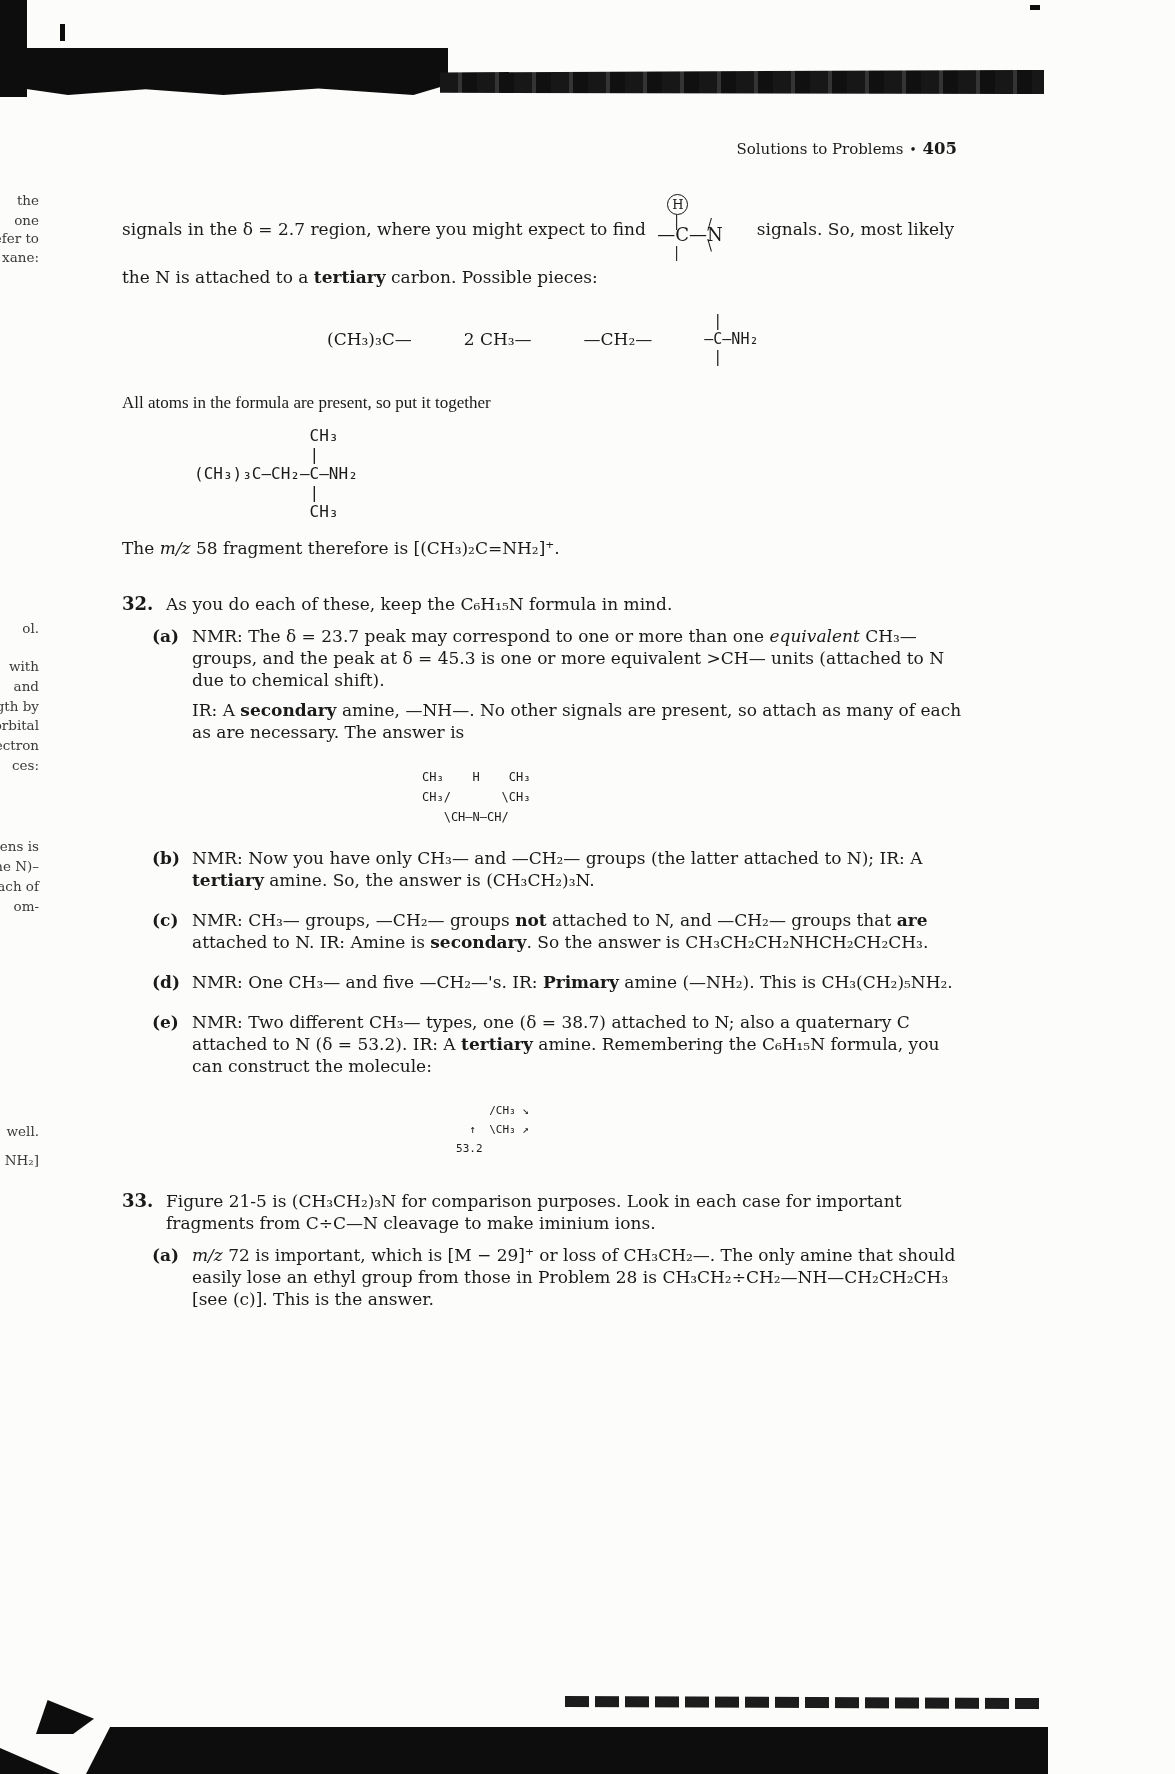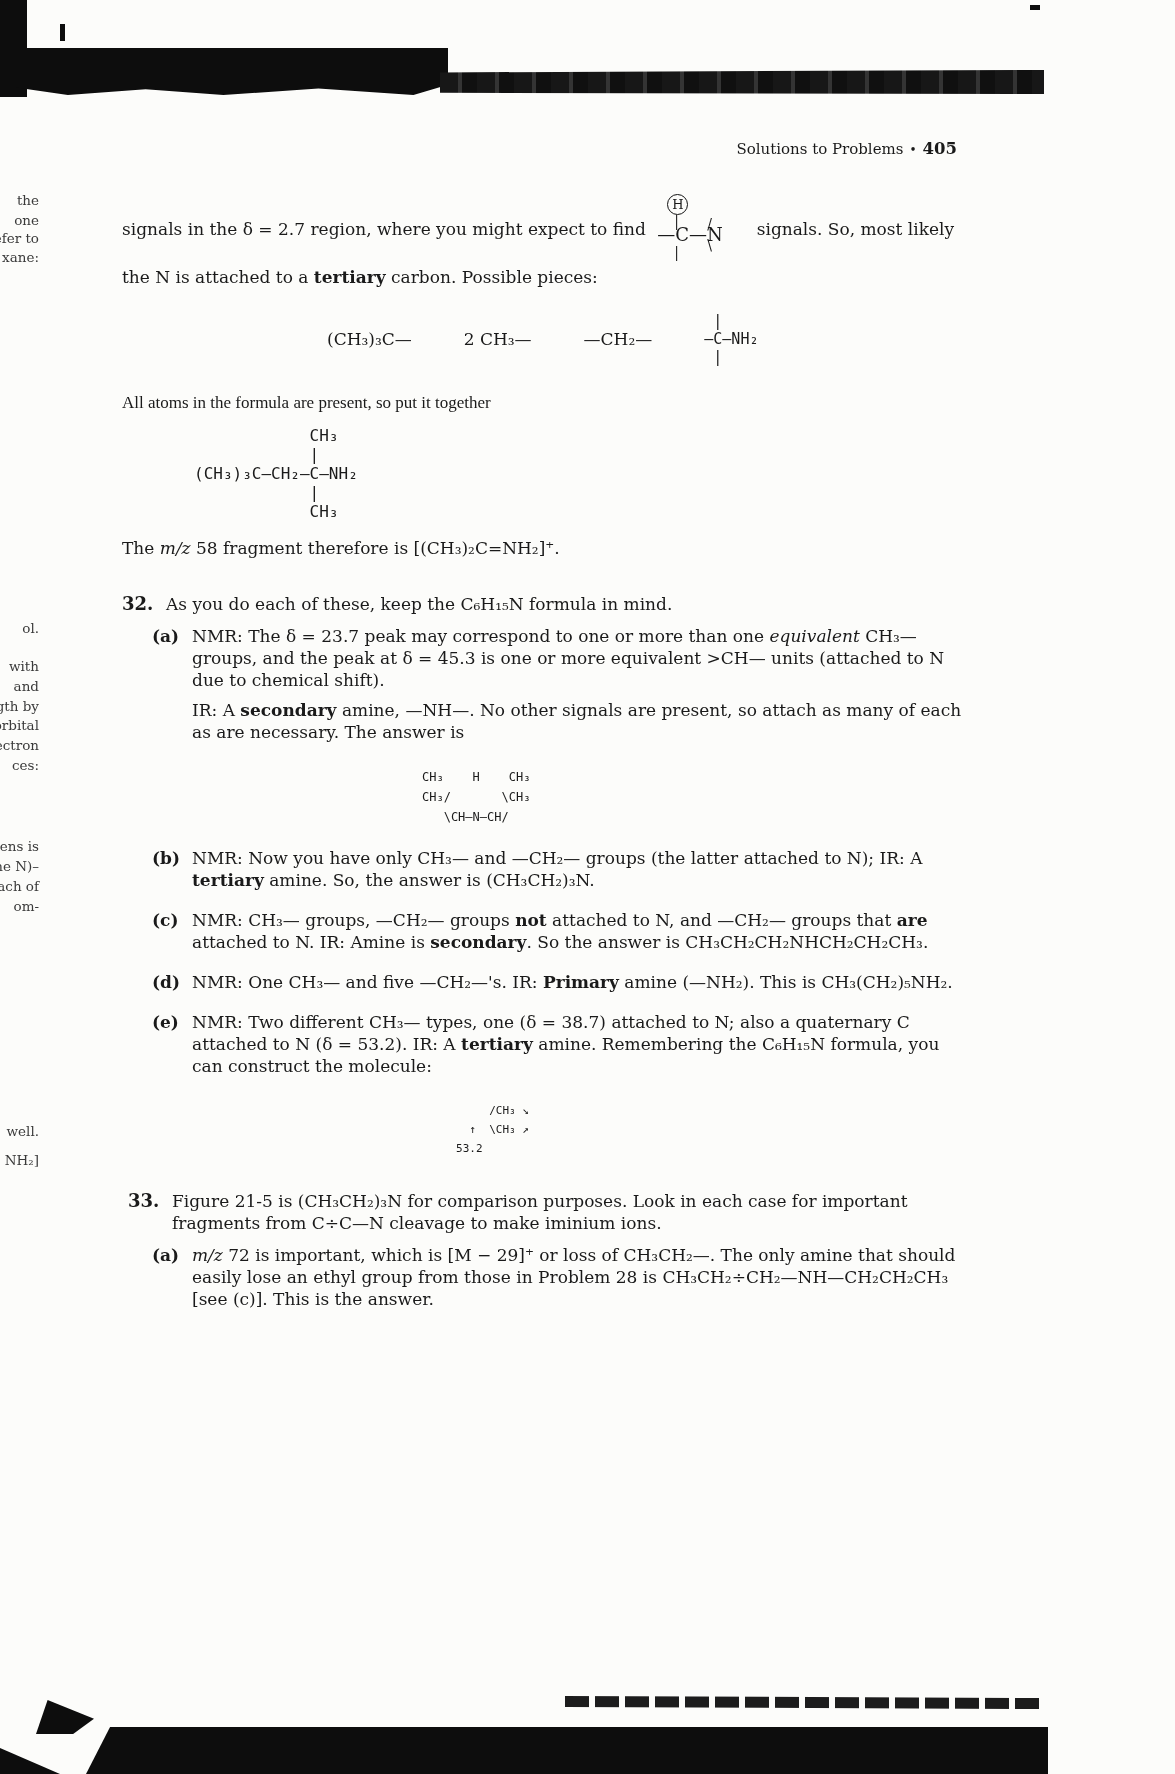--- a/index.html
+++ b/index.html
@@ -60,21 +60,21 @@
   .assembled .ml{font-size:16px; line-height:19px;}
   .diiso{margin:16px 0 20px 300px;}
   .diiso .ml{font-size:12px; line-height:20px;}
   .tbutyl{margin:16px 0 30px 248px;}
   .tbutyl .ml{font-size:11px; line-height:19px;}
   .mz58{margin-bottom:34px;}
   
   .prob{display:flex; gap:8px; margin:6px 0 10px 0;}
   .prob .num{font-weight:bold; font-size:18px; flex:none; width:36px;}
   .prob .ptext{flex:1;}
-  .mt{margin-top:32px;margin-left:6px;}
+  .mt{margin-top:32px;}
   .sub{display:flex; gap:10px; margin:10px 0 10px 30px;}
   .sub .lbl{font-weight:bold; flex:none; width:30px;}
   .sub .stext{flex:1;}
   .allatoms{margin:4px 0 12px 0;font-family:Liberation Serif, serif;}
 </style>
 </head>
 <body>
 
 <div class="page">
 

